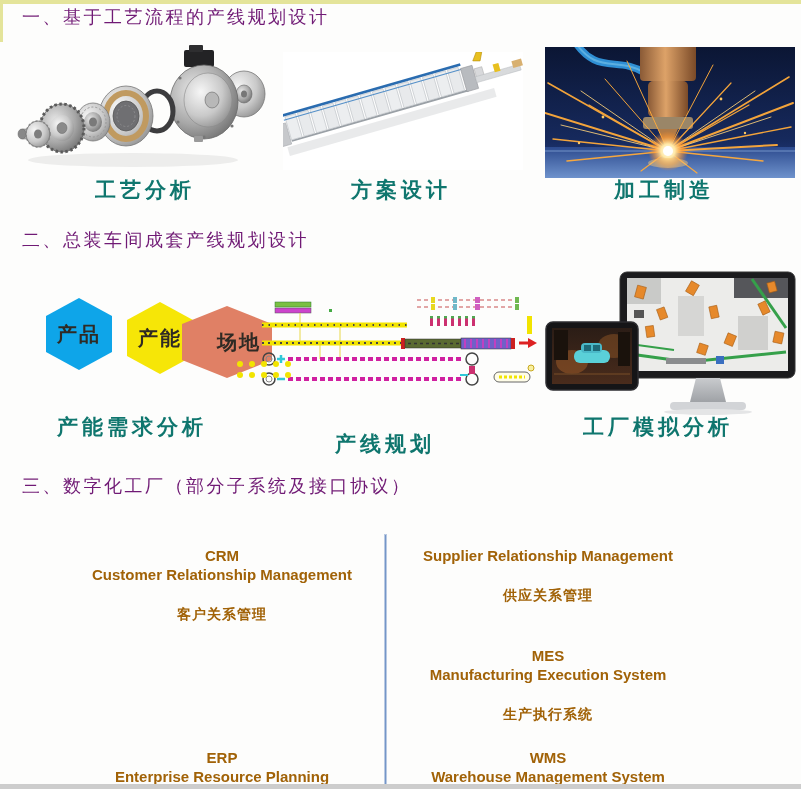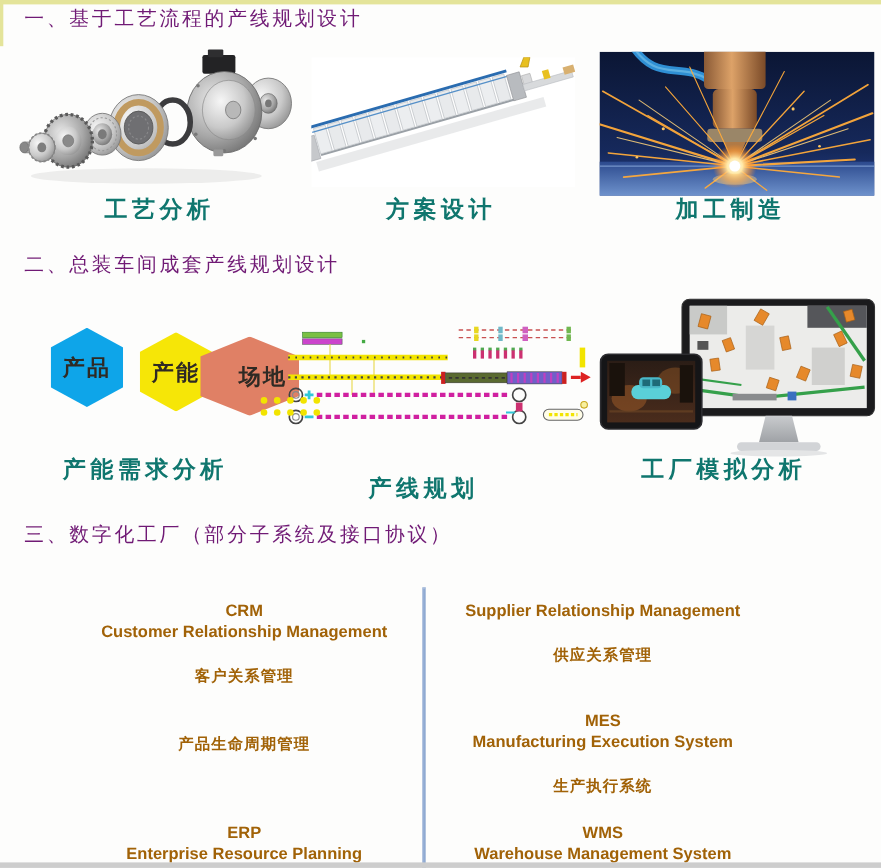--- a/index.html
+++ b/index.html
@@ -378,21 +378,20 @@
   <span class="sys-acronym">CRM</span>
   <span class="sys-en">Customer Relationship Management</span>
   <span class="sys-zh">客户关系管理</span>
 </div>
 <div class="abs sys-cell cell-r" style="top:546px;">
   <span class="sys-en">Supplier Relationship Management</span>
   <span class="sys-zh">供应关系管理</span>
 </div>
 
 <div class="abs sys-cell cell-l" style="top:646px;">
-  <span class="sys-zh">产品生命周期管理</span>
 </div>
 <div class="abs sys-cell cell-r" style="top:646px;">
   <span class="sys-acronym">MES</span>
   <span class="sys-en">Manufacturing Execution System</span>
   <span class="sys-zh">生产执行系统</span>
 </div>
 
 <div class="abs sys-cell cell-l" style="top:748px;">
   <span class="sys-acronym">ERP</span>
   <span class="sys-en">Enterprise Resource Planning</span>

